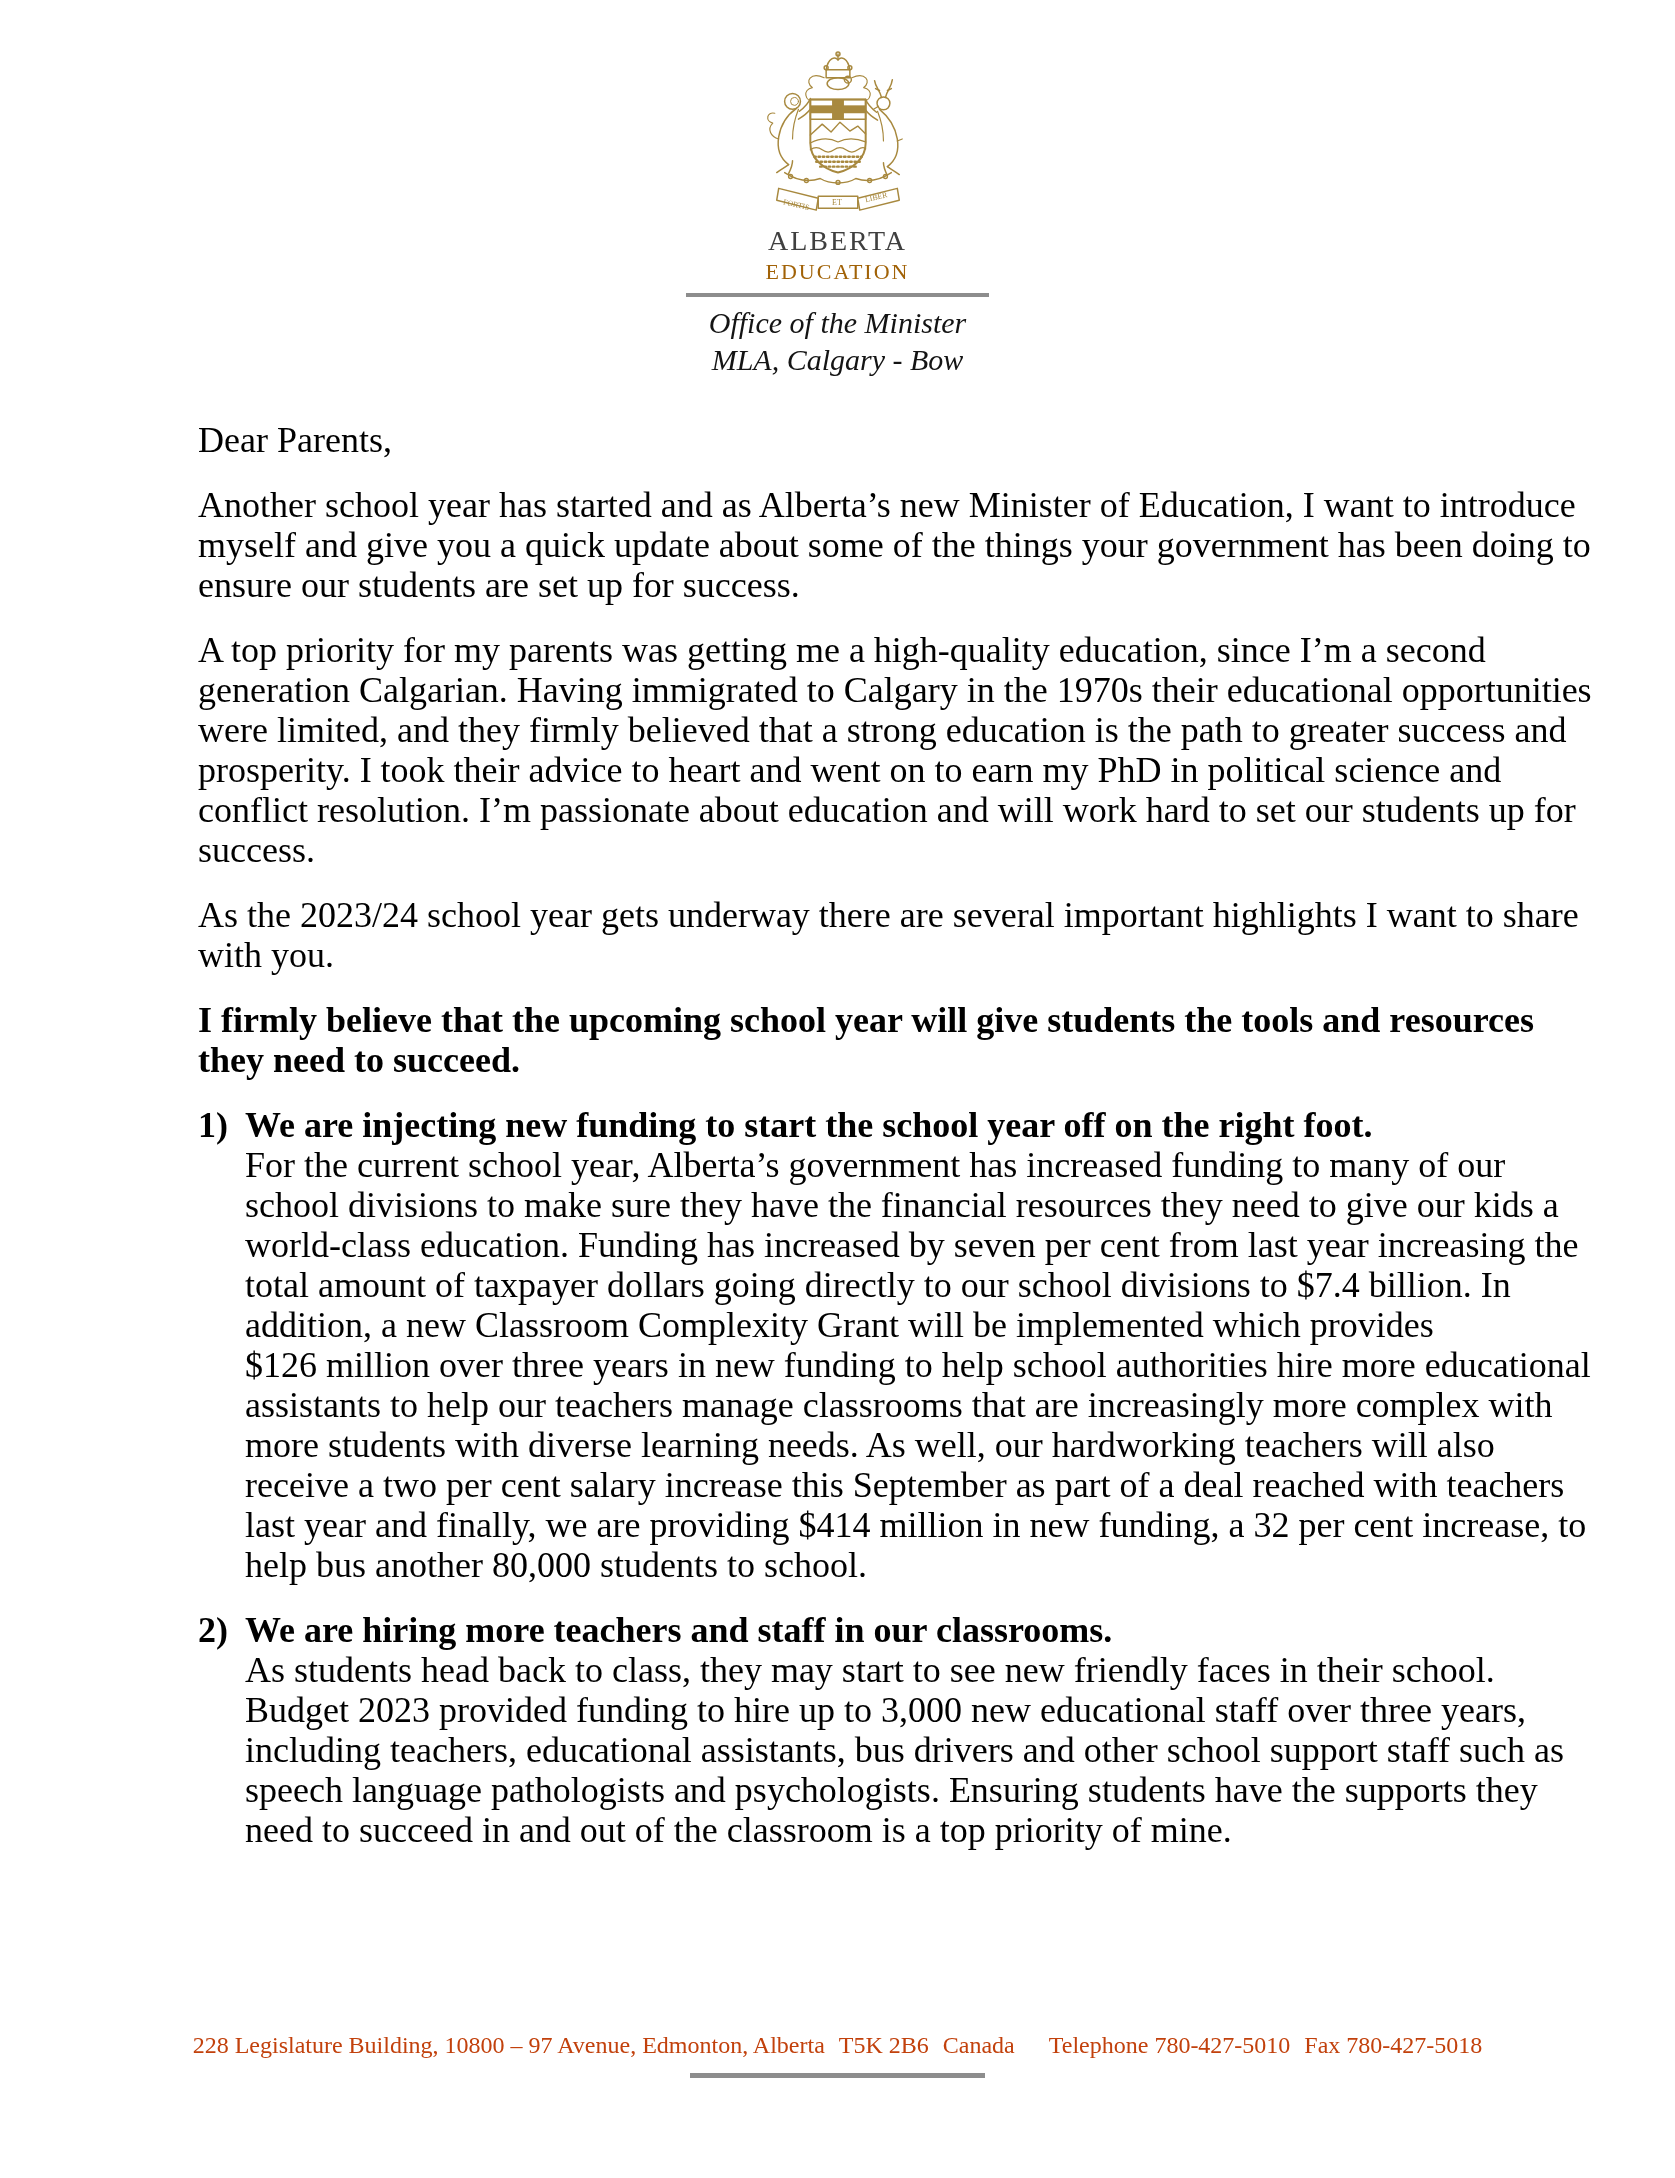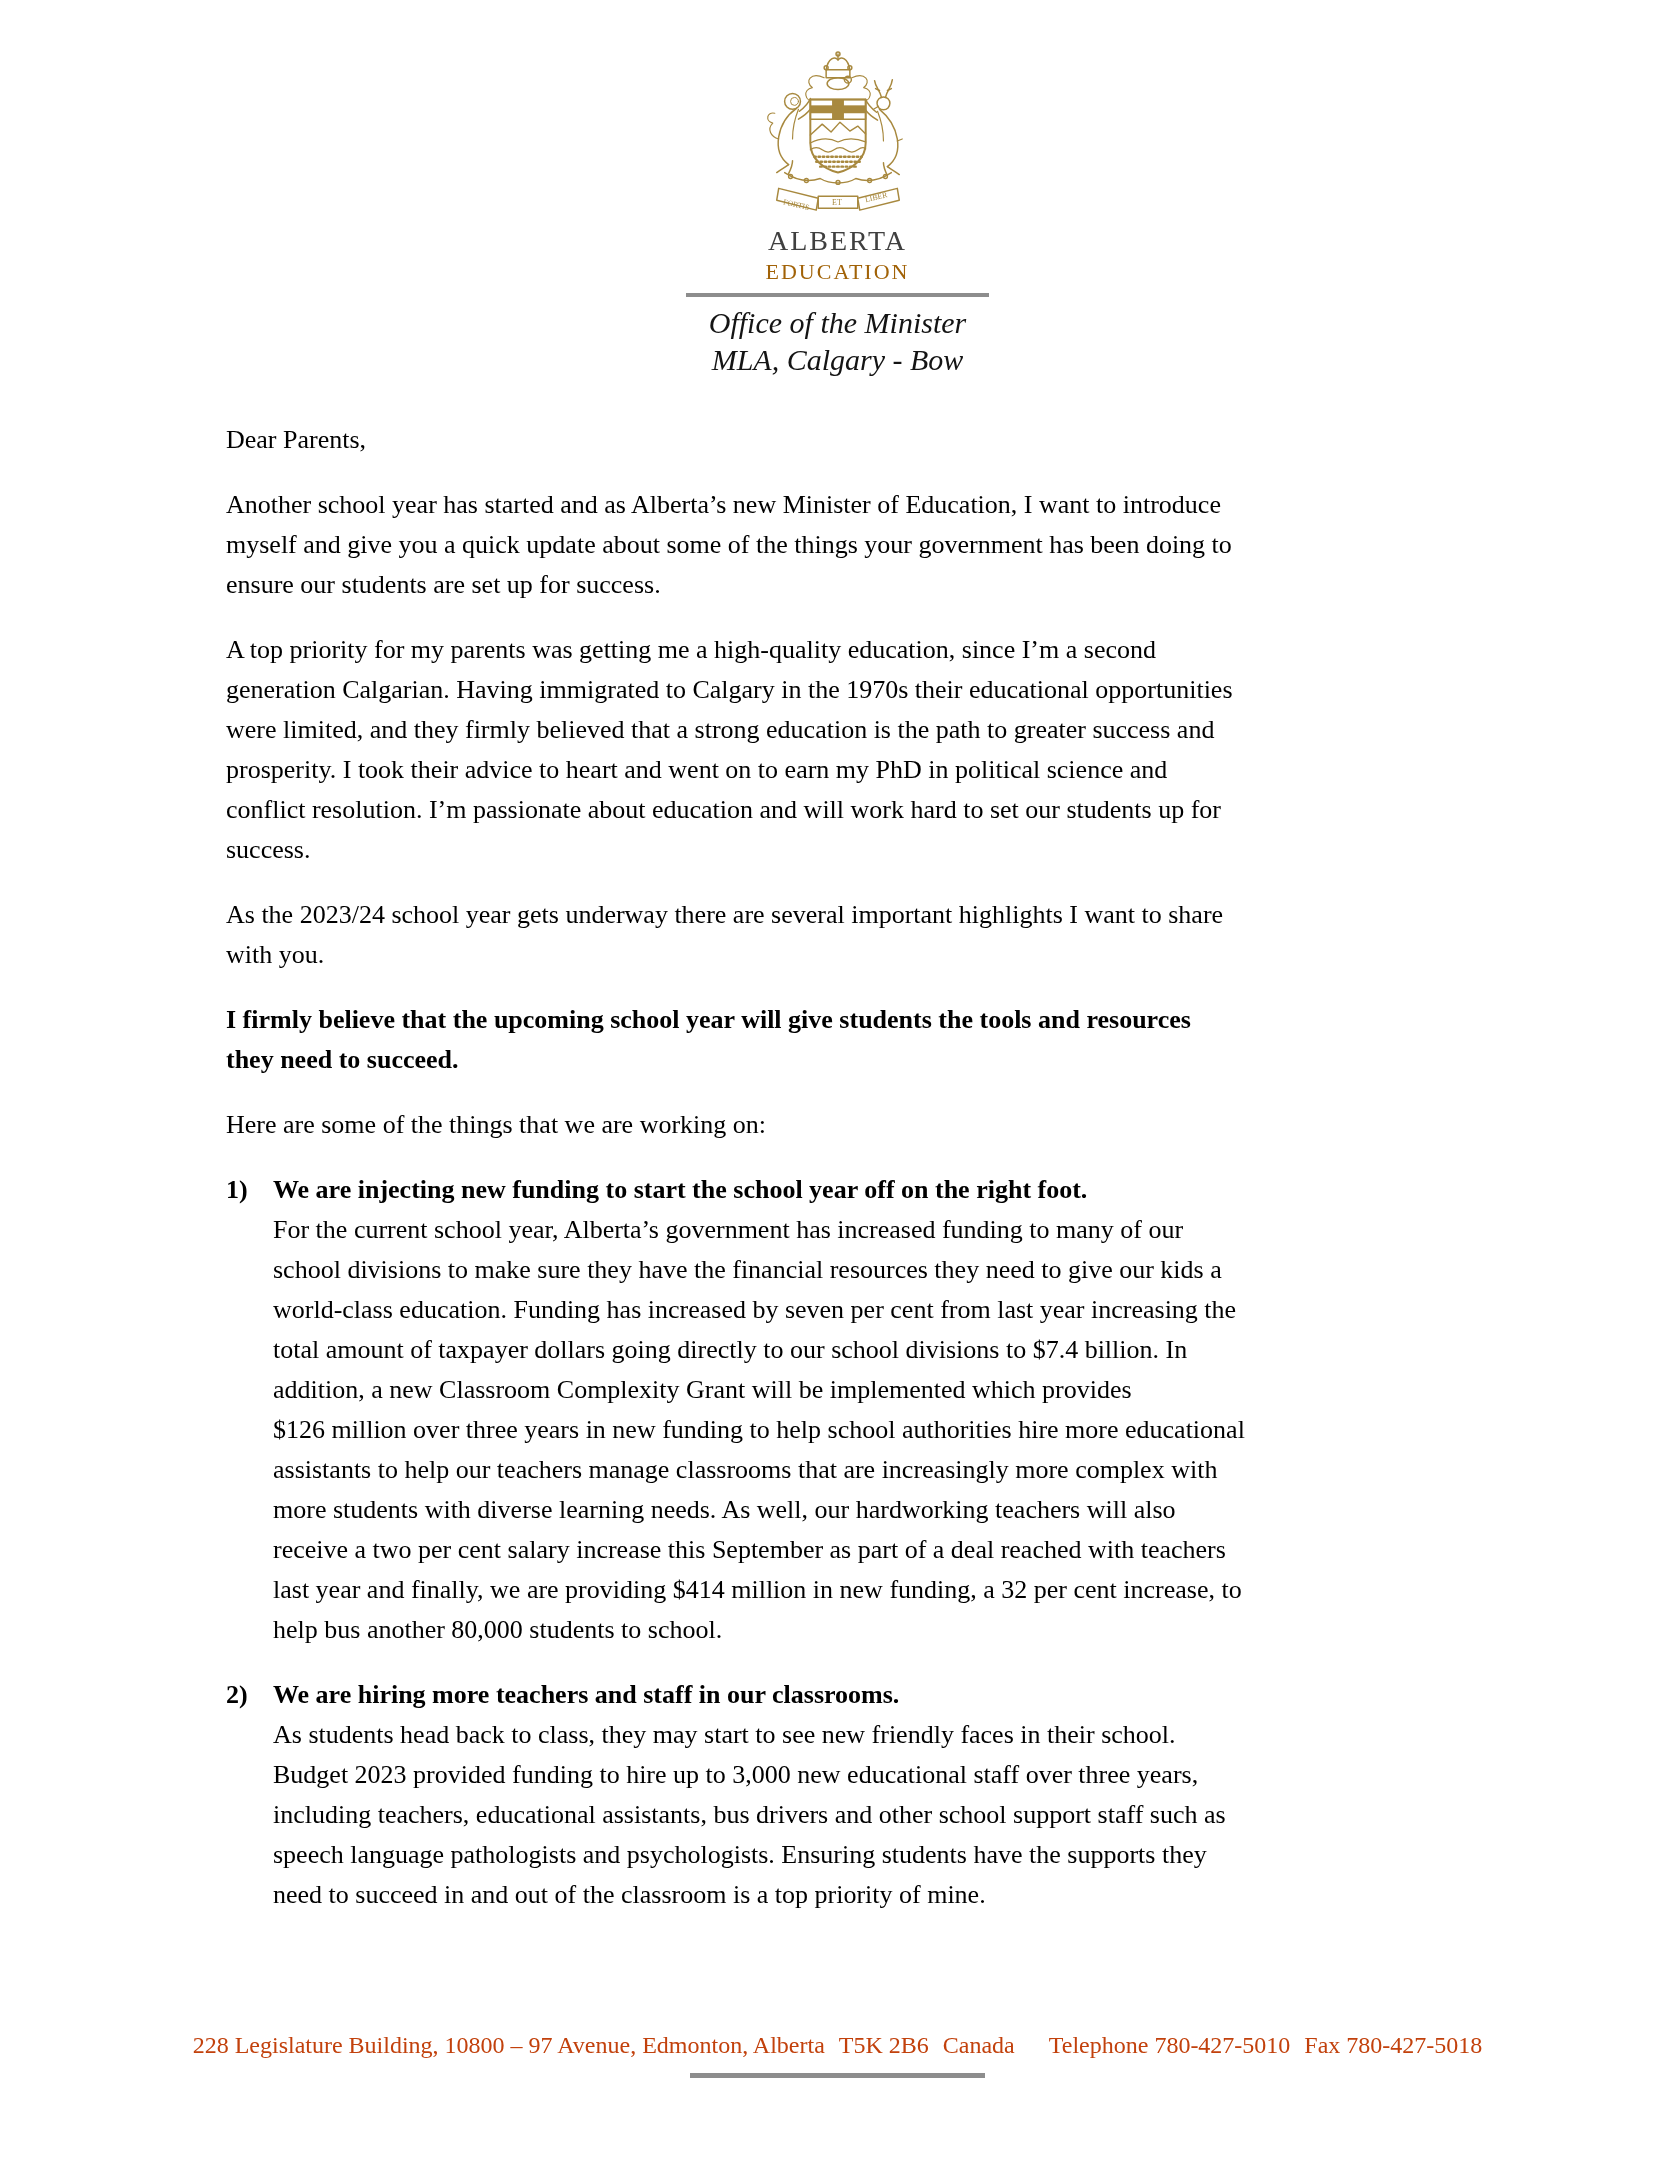--- a/index.html
+++ b/index.html
@@ -21,23 +21,22 @@
   .org-line2 { font-size:22px; letter-spacing:2px; line-height:27px; color:#a16207; }
   .header-rule { width:303px; height:4px; background:#8d8d8d; margin:8px auto 7px auto; }
   .office-line { font-style:italic; font-size:30px; line-height:37px; color:#141414; }
 
   
   .letter-body {
     position:absolute;
     left:198px;
     top:420px;
     width:1356px;
-    font-size:26px;
+    font-size:36px;
     line-height:40px;
-    margin-left:28px;
   }
   .para { margin:0 0 25px 0; white-space:pre; }
   .bold { font-weight:bold; }
   .list-item { display:flex; margin:0 0 25px 0; }
   .list-num { flex:0 0 47px; width:47px; font-weight:bold; }
   .list-content { flex:1;font-family:Liberation Serif, serif; }
   .item-heading { font-weight:bold; white-space:pre; }
   .item-body { white-space:pre; }
 
   
@@ -161,21 +160,20 @@
 were limited, and they firmly believed that a strong education is the path to greater success and
 prosperity. I took their advice to heart and went on to earn my PhD in political science and
 conflict resolution. I’m passionate about education and will work hard to set our students up for
 success.</p>
     <p class="para">As the 2023/24 school year gets underway there are several important highlights I want to share
 with you.</p>
 
     <p class="para bold">I firmly believe that the upcoming school year will give students the tools and resources
 they need to succeed.</p>
 
-    <p class="para">Here are some of the things that we are working on:</p>
 
     <div class="list-item">
       <span class="list-num">1)</span>
       <div class="list-content">
         <div class="item-heading">We are injecting new funding to start the school year off on the right foot.</div>
         <div class="item-body">For the current school year, Alberta’s government has increased funding to many of our
 school divisions to make sure they have the financial resources they need to give our kids a
 world-class education. Funding has increased by seven per cent from last year increasing the
 total amount of taxpayer dollars going directly to our school divisions to $7.4 billion. In
 addition, a new Classroom Complexity Grant will be implemented which provides

